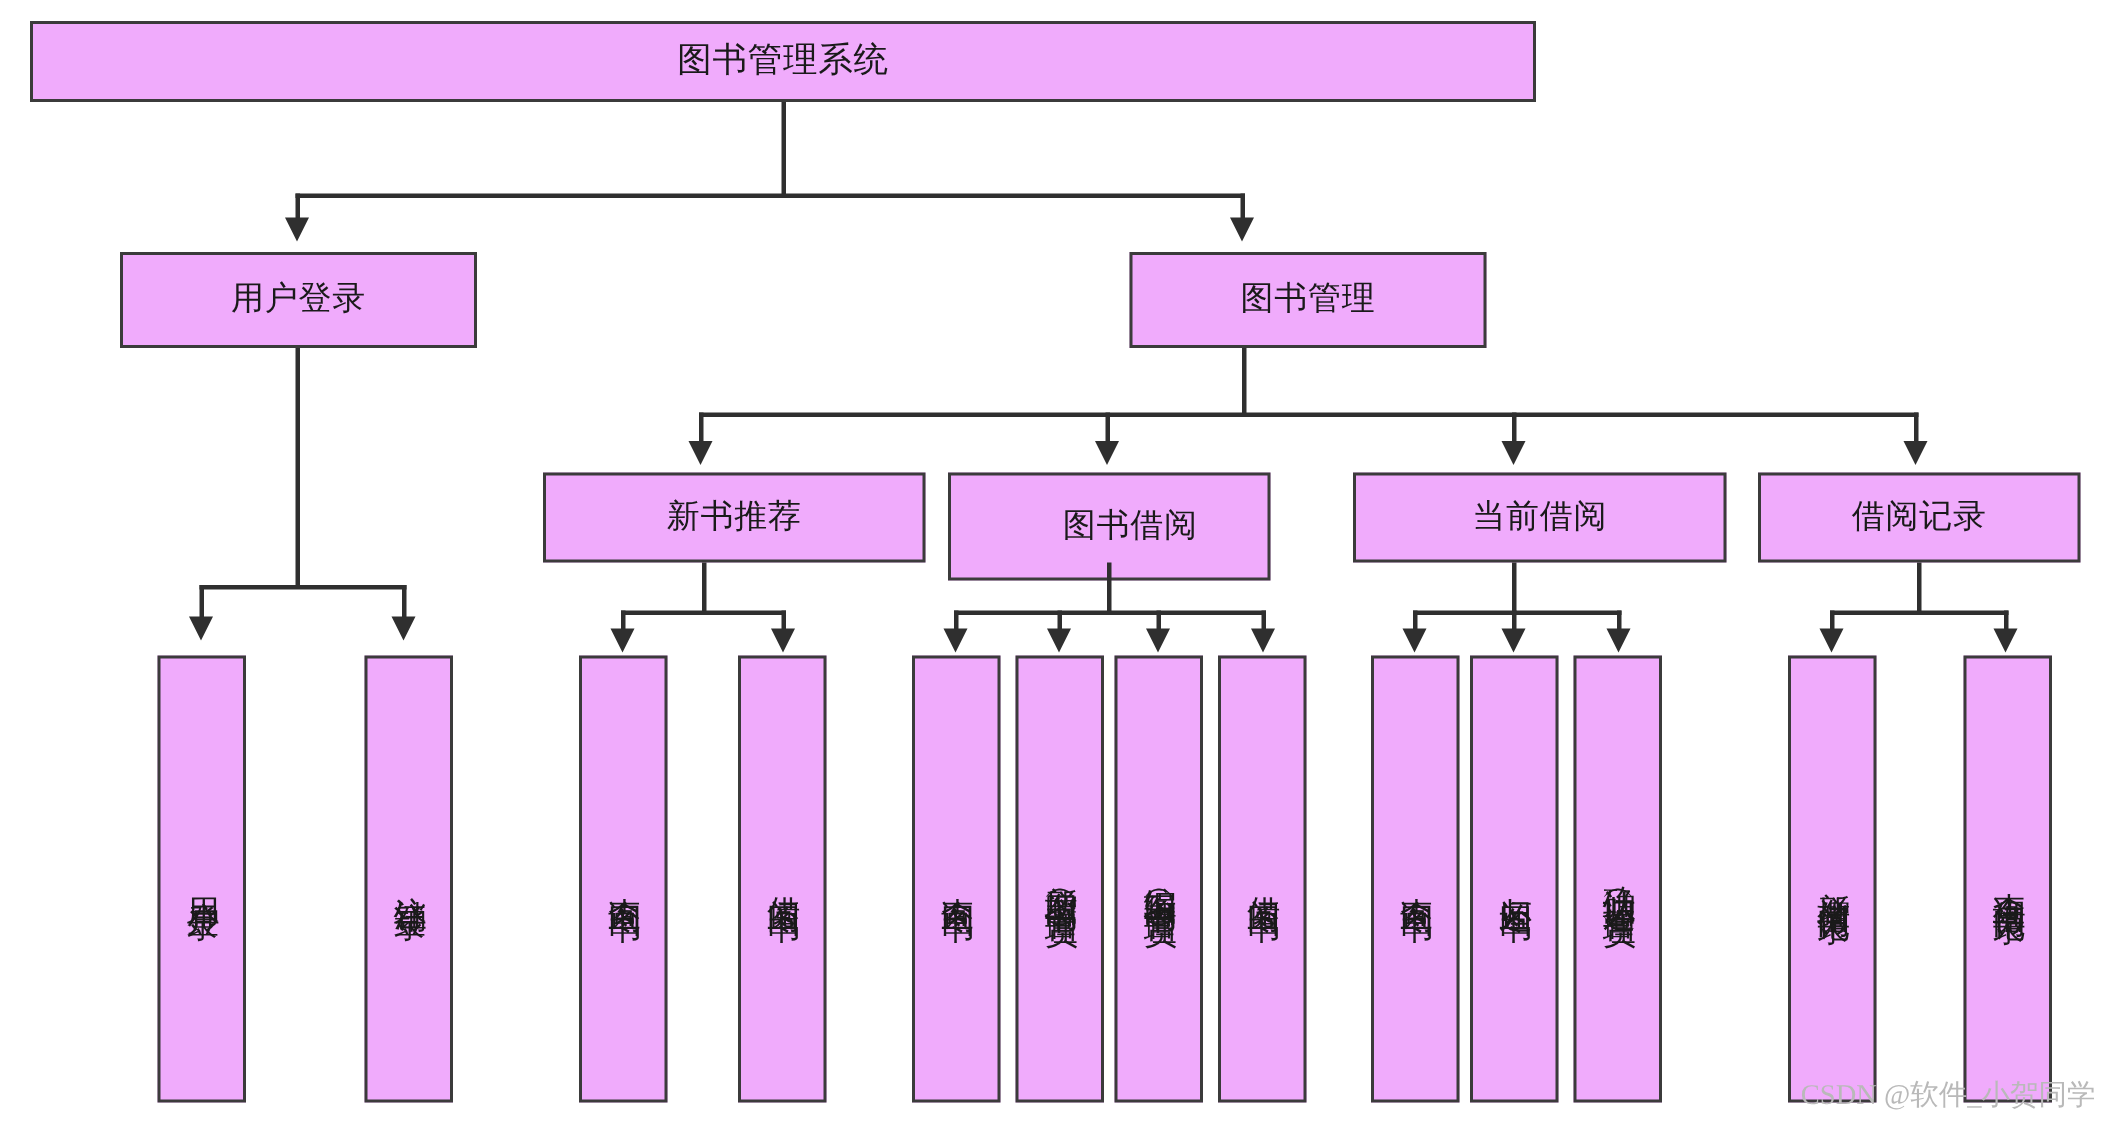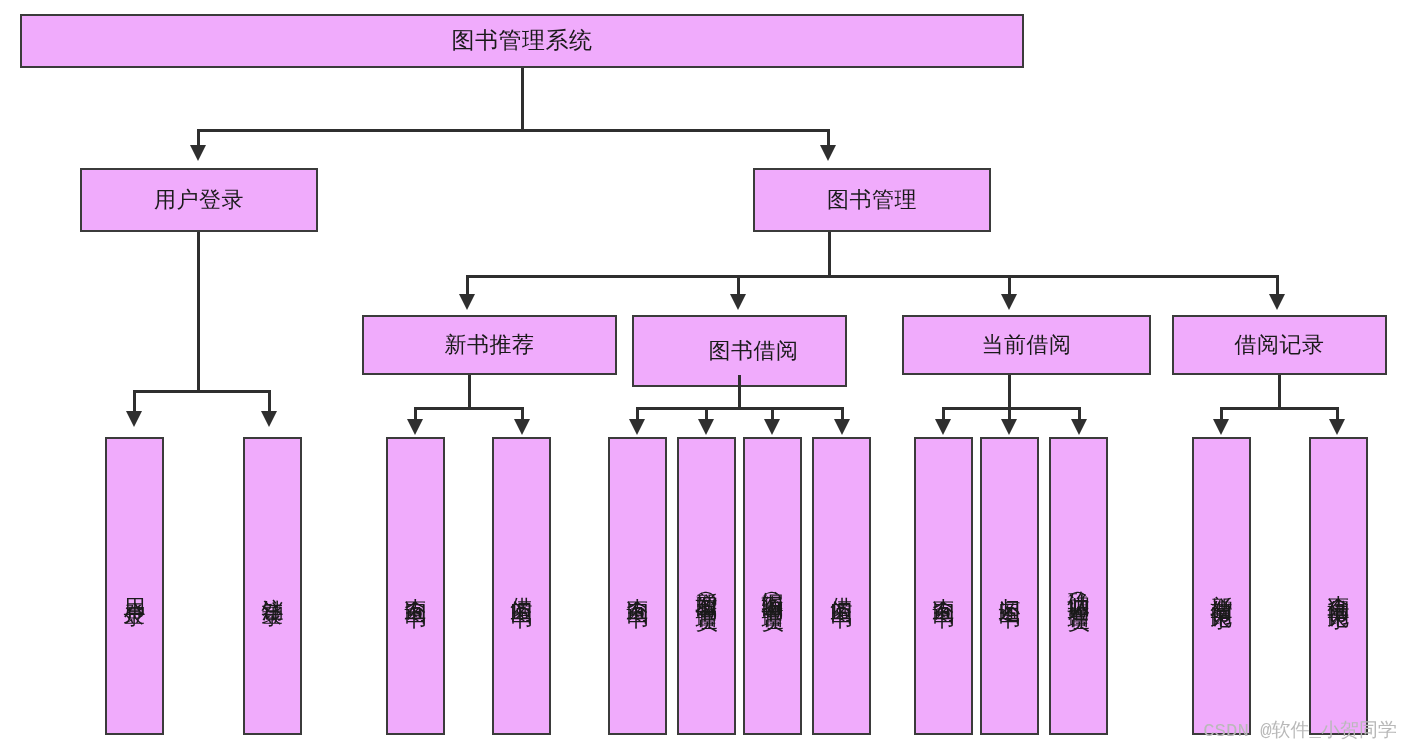--- a/index.html
+++ b/index.html
@@ -70,21 +70,21 @@
   }
 
   
   #watermark {
     position: absolute;
     right: 8px;
     bottom: 4px;
     font-size: 19px;
     color: #b9b9b9;
     white-space: nowrap;
-    font-family: Liberation Mono, monospace;
+    font-family: Liberation Serif, serif;
   }
 </style>
 </head>
 <body>
 
 <div id="canvas">
 
   <div class="node h root" style="left:20px; top:14px; width:1004px; height:54px;">
     <span>图书管理系统</span>
   </div>

